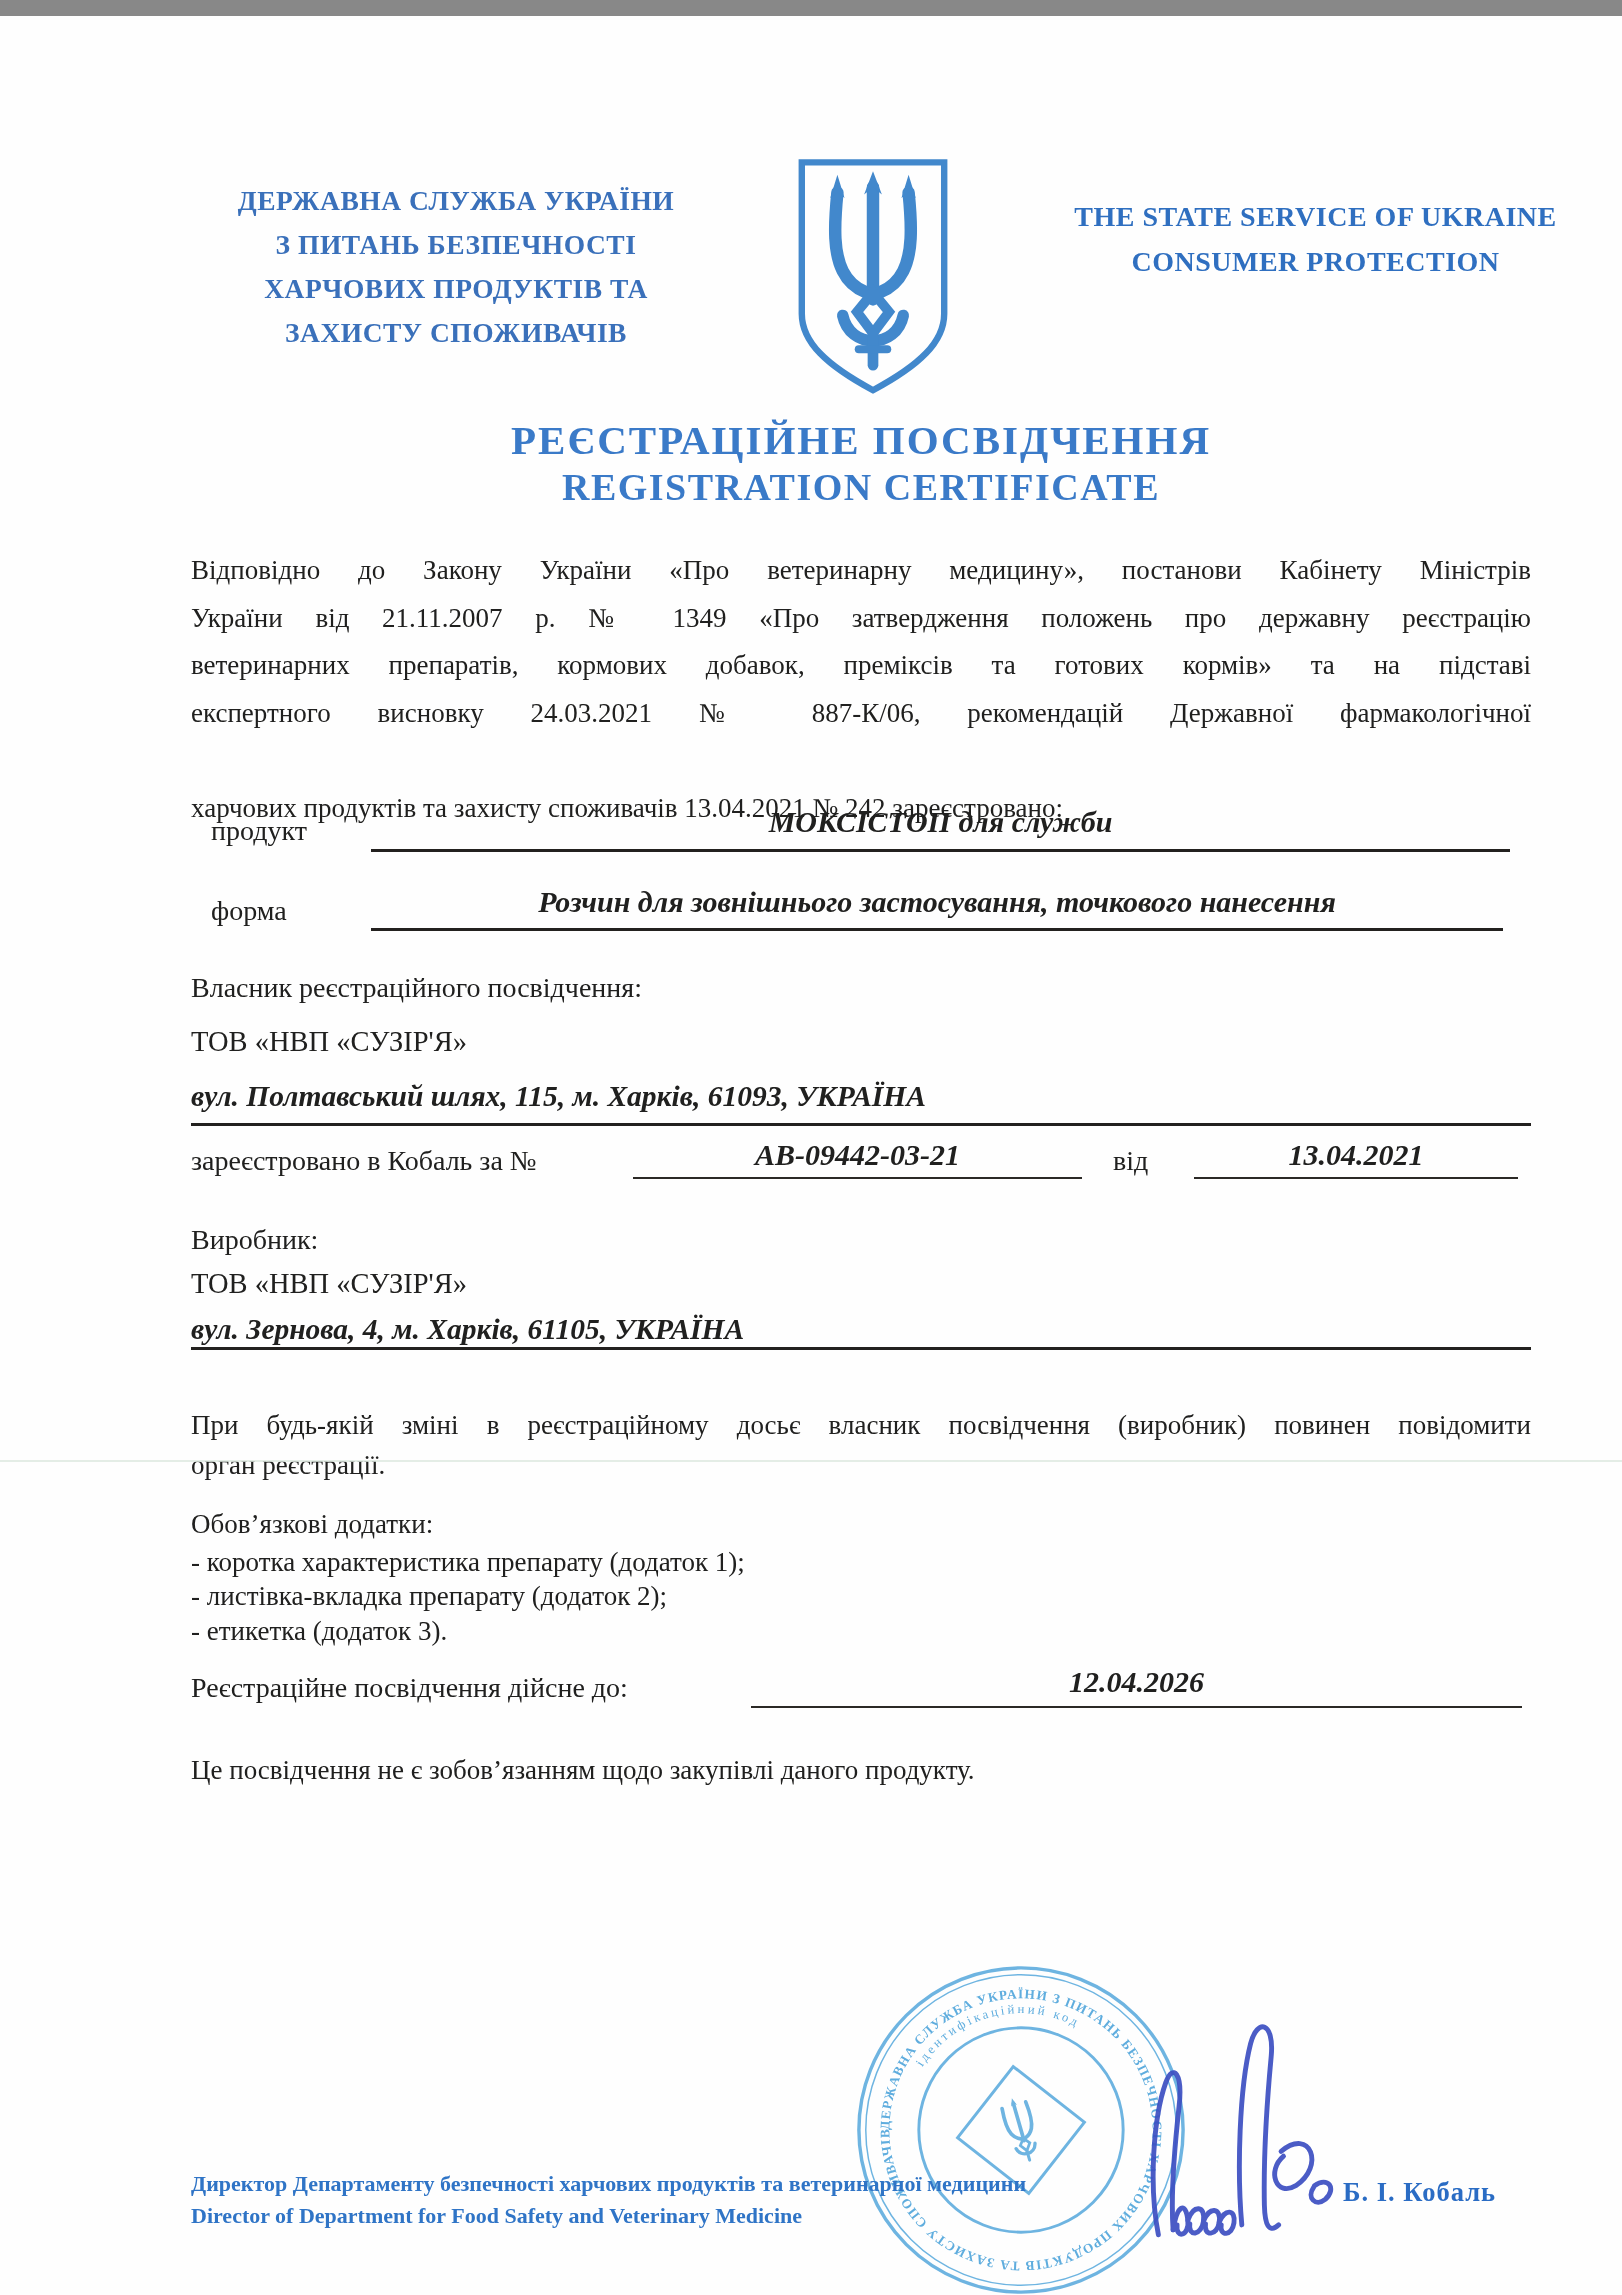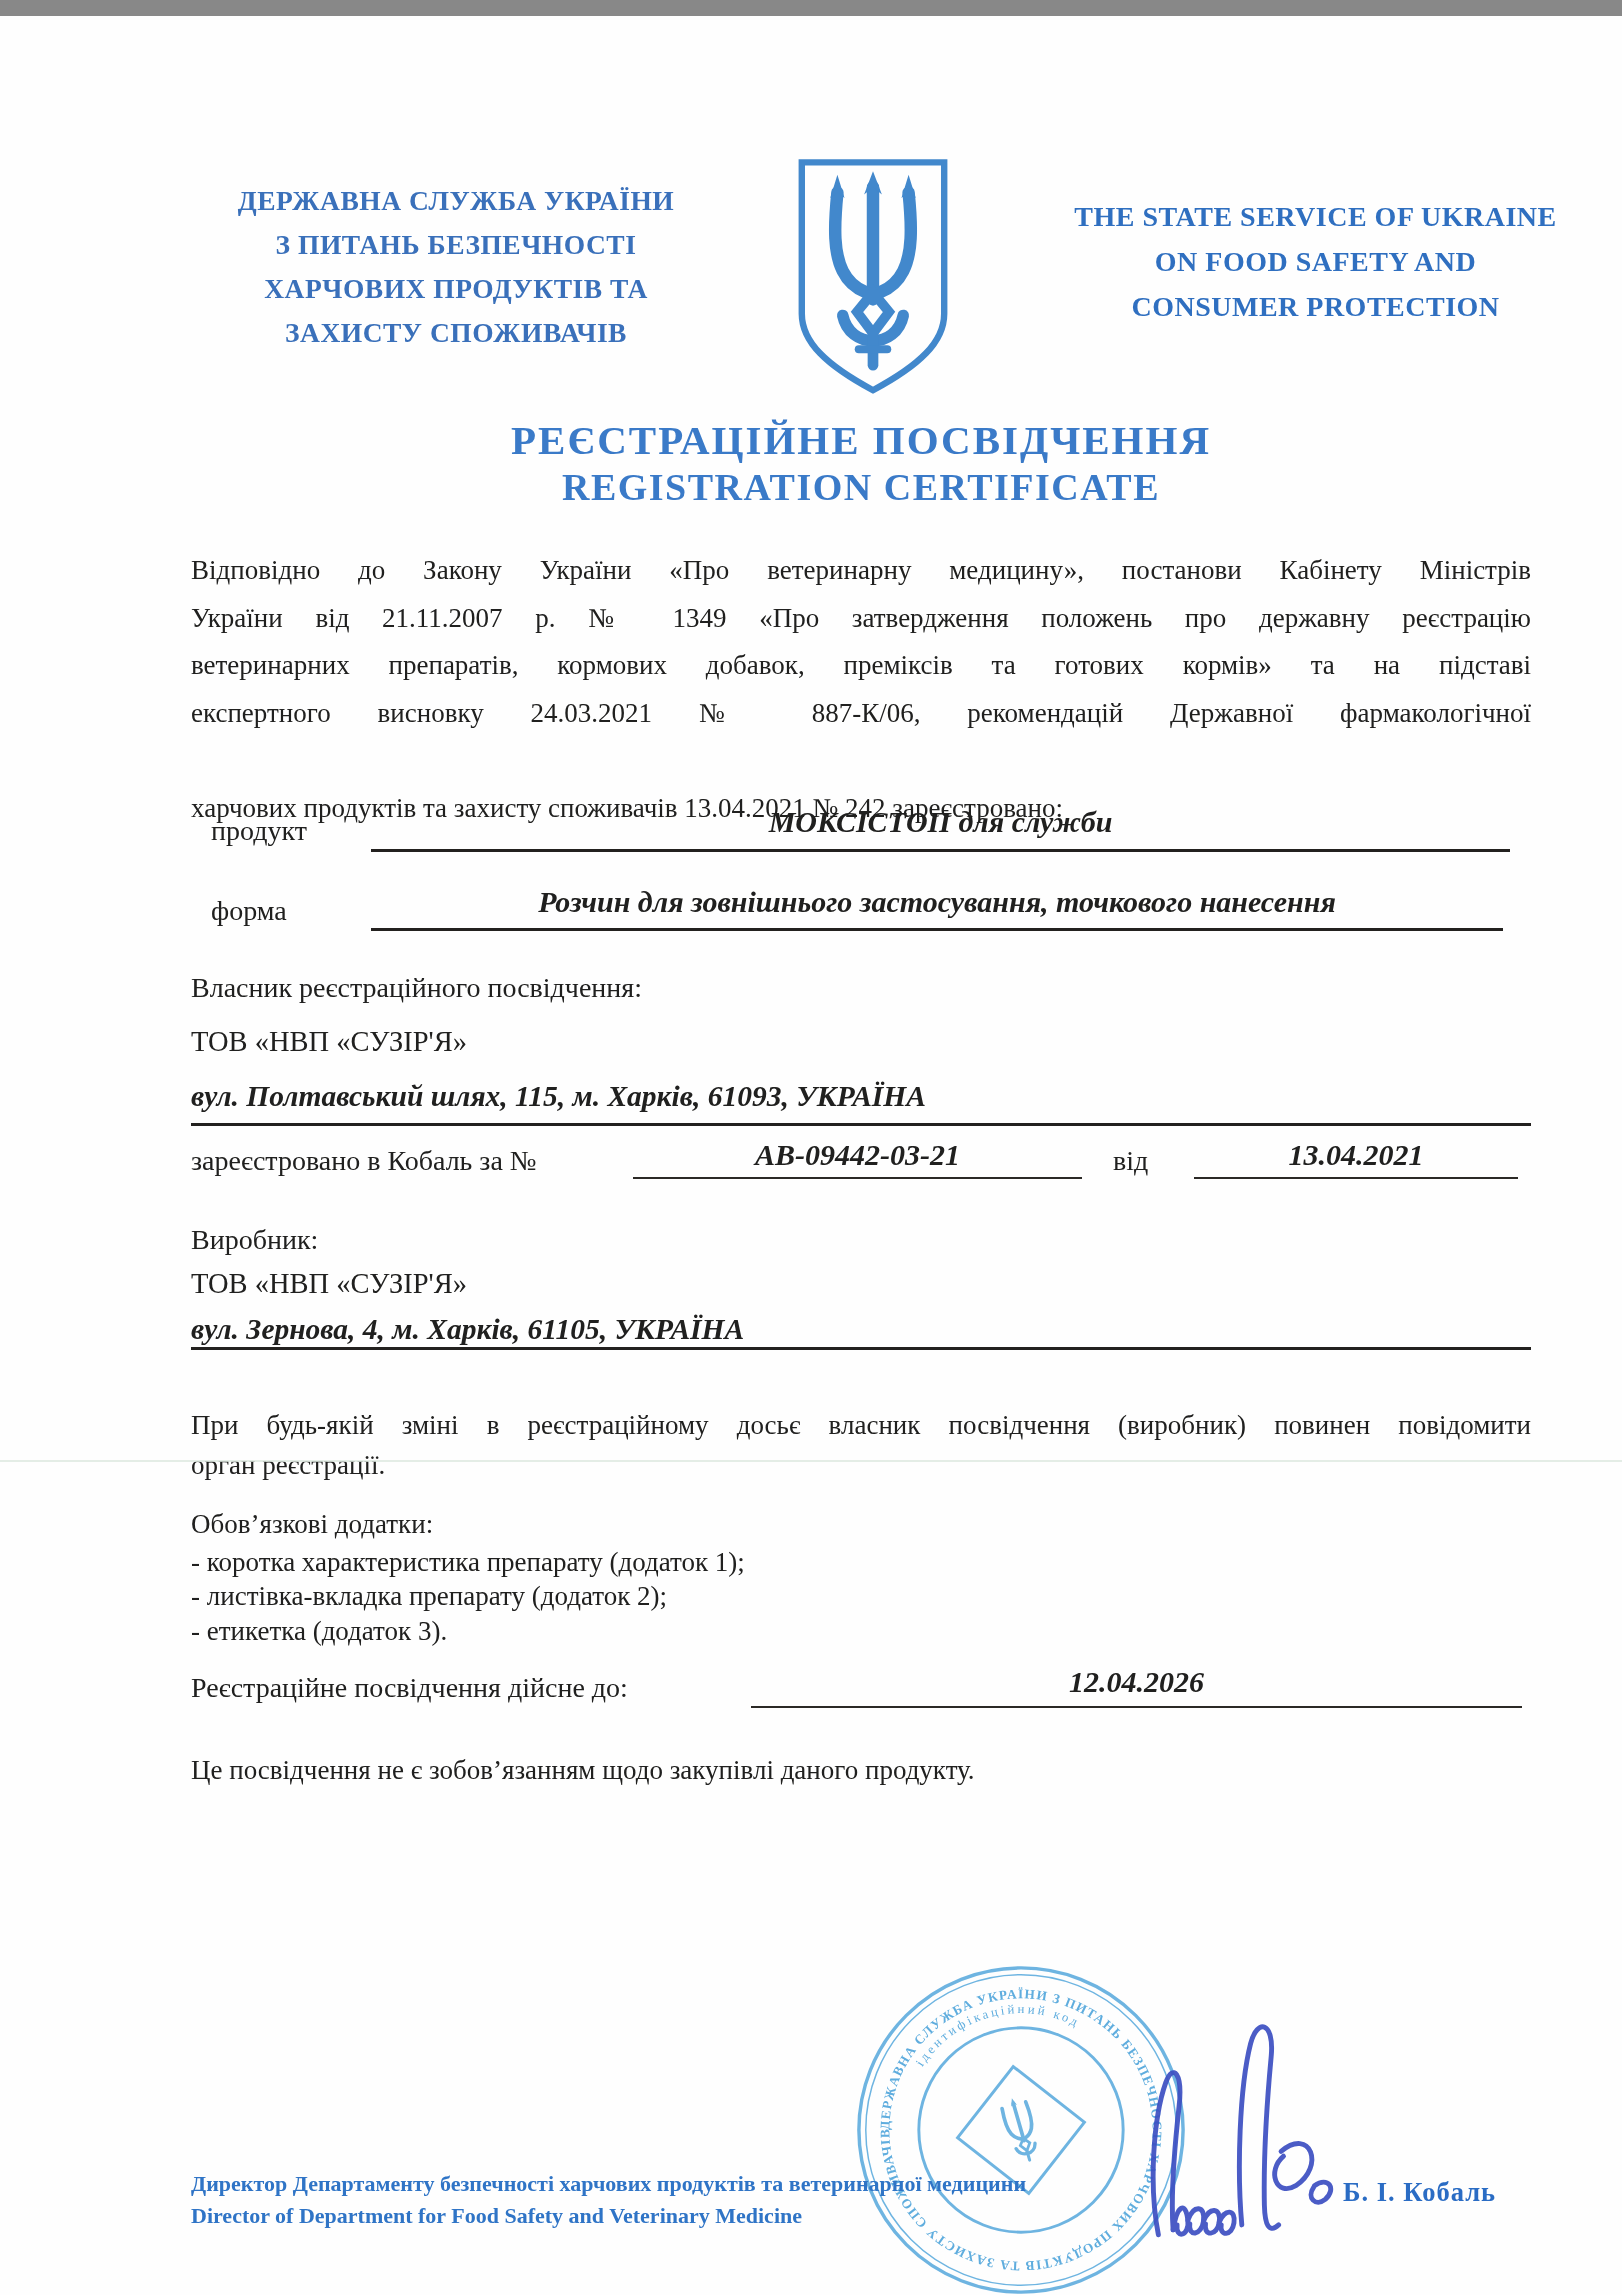--- a/index.html
+++ b/index.html
@@ -55,21 +55,20 @@
       <polygon points="70,14 74,27 70,24 66,27" fill="#4288cc" stroke="none"></polygon>
       <polygon points="50,80 59,91 50,103 41,91" stroke-width="5.5"></polygon>
       <path d="M33,93 C37,112 63,112 67,93" stroke-width="6.5"></path>
       <path d="M50,103 V121" stroke-width="6"></path>
       <path d="M42,112 H58" stroke-width="4.5"></path>
     </g>
   </svg>
 
   <div class="abs hdr hdr-right">
     <div>THE STATE SERVICE OF UKRAINE</div>
-    <div>ON FOOD SAFETY AND</div>
     <div>CONSUMER PROTECTION</div>
   </div>
 
   <div class="abs title-uk">РЕЄСТРАЦІЙНЕ ПОСВІДЧЕННЯ</div>
   <div class="abs title-en">REGISTRATION CERTIFICATE</div>
 
   <div class="abs body-line jline" style="top:530px;">Відповідно до Закону України «Про ветеринарну медицину», постанови Кабінету Міністрів</div>
   <div class="abs body-line jline" style="top:578px;">України від 21.11.2007 р. № 1349 «Про затвердження положень про державну реєстрацію</div>
   <div class="abs body-line jline" style="top:625px;">ветеринарних препаратів, кормових добавок, преміксів та готових кормів» та на підставі</div>
   <div class="abs body-line jline" style="top:673px;">експертного висновку 24.03.2021 № 887-К/06, рекомендацій Державної фармакологічної</div>

